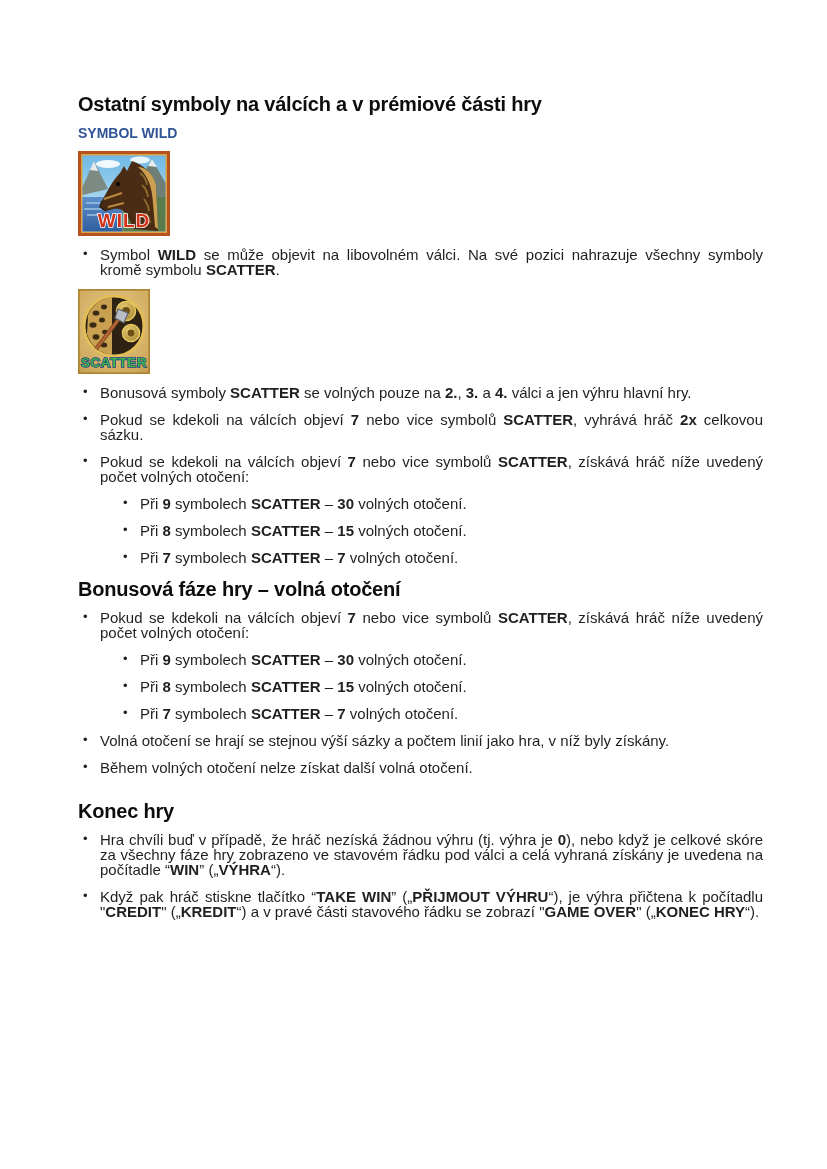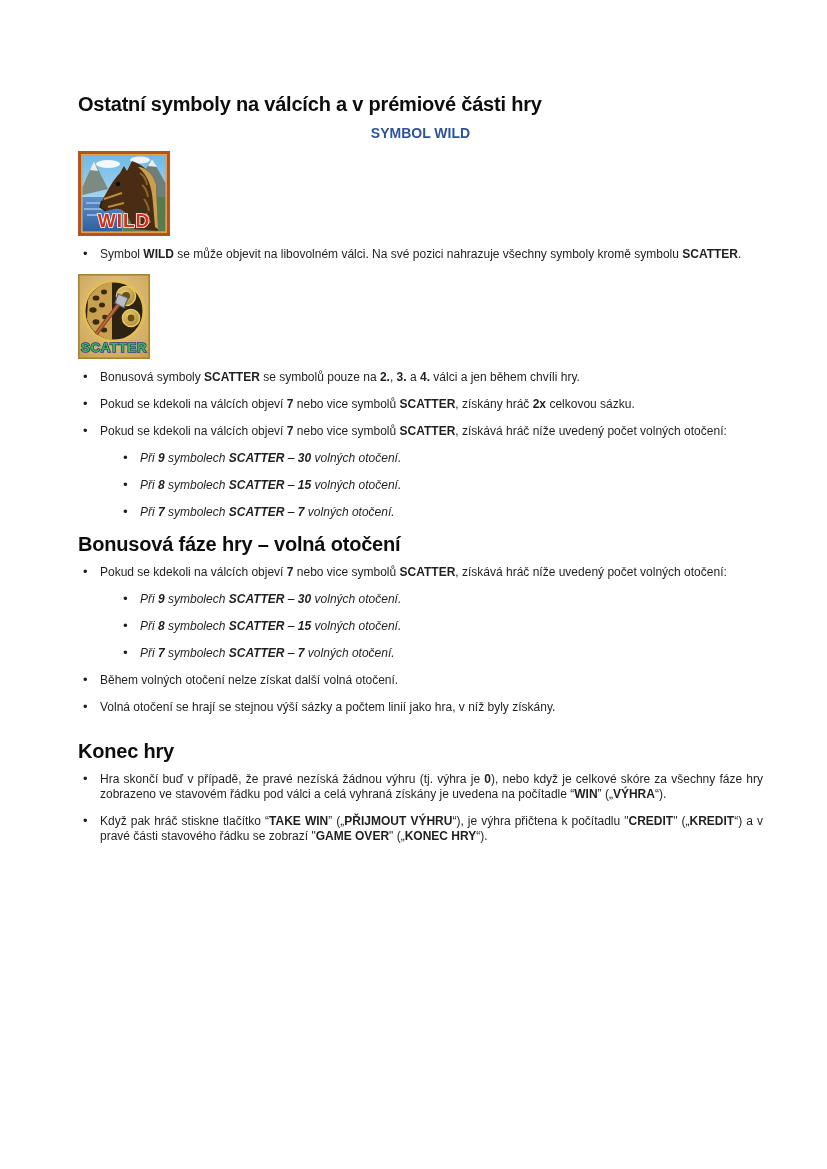--- a/index.html
+++ b/index.html
@@ -16,39 +16,39 @@
   }
   h1 {
     font-size: 20px; font-weight: bold; color: #0d0d0d;
     letter-spacing: -0.2px;
     margin: 0 0 9px 0; line-height: 24px;
   }
   h1.gap-bonus { margin-top: 10px; }
   h1.gap-end   { margin-top: 24px; }
   h2 {
     font-size: 14px; font-weight: bold; color: #2F5496;
-    margin: 0 0 9px 0; line-height: 17px; text-align: center;
+    margin: 0 0 9px 0; line-height: 17px;
   }
   .tile { display: block; margin: 1px 0 11px 0; }
   ul.blist, ul.sub {
     list-style: none; margin: 0; padding: 0;
-    font-size: 12px; line-height: 15px;
+    font-size: 15px; line-height: 15px;
   }
   ul.blist > li, ul.sub > li {
     position: relative;
     padding-left: 22px;
     margin: 0 0 12px 0;
     text-align: justify;
   }
   ul.blist > li::before, ul.sub > li::before {
     content: "\2022";
     position: absolute; left: 5px; top: -1px;
     font-size: 13px; color: #1f1f1f;
   }
-  ul.sub { margin: 12px 0 0 18px; font-style: italic; }
+  ul.sub { margin: 12px 0 0 18px; }
   .b { font-weight: bold; }
   svg text { font-family: "Liberation Sans", sans-serif; }
   .wild-label {
     font-size: 19px; font-weight: bold; letter-spacing: 1px;
     paint-order: stroke; stroke: #ffffff; stroke-width: 1.6px;
   }
   .scatter-label {
     font-size: 13.5px; font-weight: bold; letter-spacing: 0.5px;
     paint-order: stroke; stroke: #1c3a8c; stroke-width: 1.4px;
   }
@@ -135,41 +135,41 @@
       <g>
         <line x1="18" y1="60" x2="44" y2="26" stroke="#8a4a26" stroke-width="4"></line>
         <line x1="18" y1="60" x2="44" y2="26" stroke="#c2703c" stroke-width="1.4"></line>
         <path d="M40,20 L50,24 L46,34 L37,29 Z" fill="#b9bec4" stroke="#5d646b" stroke-width="1.2"></path>
       </g>
     </g>
     <text class="scatter-label" x="36" y="78" text-anchor="middle" fill="#3cb54a">SCATTER</text>
   </svg>
 
   <ul class="blist">
-      <li><span>Bonusová symboly </span><span class="b">SCATTER</span><span> se symbolů pouze na </span><span class="b">2.</span><span>, </span><span class="b">3.</span><span> a </span><span class="b">4.</span><span> válci a jen během chvíli hry.</span></li>
-      <li><span>Pokud se kdekoli na válcích objeví </span><span class="b">7</span><span> nebo vice symbolů </span><span class="b">SCATTER</span><span>, získány hráč </span><span class="b">2x</span><span> celkovou sázku.</span></li>
+      <li><span>Bonusová symboly </span><span class="b">SCATTER</span><span> se volných pouze na </span><span class="b">2.</span><span>, </span><span class="b">3.</span><span> a </span><span class="b">4.</span><span> válci a jen výhru hlavní hry.</span></li>
+      <li><span>Pokud se kdekoli na válcích objeví </span><span class="b">7</span><span> nebo vice symbolů </span><span class="b">SCATTER</span><span>, vyhrává hráč </span><span class="b">2x</span><span> celkovou sázku.</span></li>
       <li><span>Pokud se kdekoli na válcích objeví </span><span class="b">7</span><span> nebo vice symbolů </span><span class="b">SCATTER</span><span>, získává hráč níže uvedený počet volných otočení:</span><ul class="sub">
           <li><span>Při </span><span class="b">9</span><span> symbolech </span><span class="b">SCATTER</span><span> – </span><span class="b">30</span><span> volných otočení.</span></li>
           <li><span>Při </span><span class="b">8</span><span> symbolech </span><span class="b">SCATTER</span><span> – </span><span class="b">15</span><span> volných otočení.</span></li>
           <li><span>Při </span><span class="b">7</span><span> symbolech </span><span class="b">SCATTER</span><span> – </span><span class="b">7</span><span> volných otočení.</span></li>
         </ul></li>
     </ul>
 
   <h1 class="gap-bonus">Bonusová fáze hry – volná otočení</h1>
 
   <ul class="blist">
       <li><span>Pokud se kdekoli na válcích objeví </span><span class="b">7</span><span> nebo vice symbolů </span><span class="b">SCATTER</span><span>, získává hráč níže uvedený počet volných otočení:</span><ul class="sub">
           <li><span>Při </span><span class="b">9</span><span> symbolech </span><span class="b">SCATTER</span><span> – </span><span class="b">30</span><span> volných otočení.</span></li>
           <li><span>Při </span><span class="b">8</span><span> symbolech </span><span class="b">SCATTER</span><span> – </span><span class="b">15</span><span> volných otočení.</span></li>
           <li><span>Při </span><span class="b">7</span><span> symbolech </span><span class="b">SCATTER</span><span> – </span><span class="b">7</span><span> volných otočení.</span></li>
         </ul></li>
+      <li><span>Volná otočení se hrají se stejnou výší sázky a počtem linií jako hra, v níž byly získány.</span></li>
       <li><span>Během volných otočení nelze získat další volná otočení.</span></li>
-      <li><span>Volná otočení se hrají se stejnou výší sázky a počtem linií jako hra, v níž byly získány.</span></li>
     </ul>
 
   <h1 class="gap-end">Konec hry</h1>
 
   <ul class="blist">
-      <li><span>Hra skončí buď v případě, že pravé nezíská žádnou výhru (tj. výhra je </span><span class="b">0</span><span>), nebo když je celkové skóre za všechny fáze hry zobrazeno ve stavovém řádku pod válci a celá vyhraná získány je uvedena na počítadle “</span><span class="b">WIN</span><span>” („</span><span class="b">VÝHRA</span><span>“).</span></li>
+      <li><span>Hra chvíli buď v případě, že hráč nezíská žádnou výhru (tj. výhra je </span><span class="b">0</span><span>), nebo když je celkové skóre za všechny fáze hry zobrazeno ve stavovém řádku pod válci a celá vyhraná získány je uvedena na počítadle “</span><span class="b">WIN</span><span>” („</span><span class="b">VÝHRA</span><span>“).</span></li>
       <li><span>Když pak hráč stiskne tlačítko “</span><span class="b">TAKE WIN</span><span>” („</span><span class="b">PŘIJMOUT VÝHRU</span><span>“), je výhra přičtena k počítadlu "</span><span class="b">CREDIT</span><span>" („</span><span class="b">KREDIT</span><span>“) a v pravé části stavového řádku se zobrazí "</span><span class="b">GAME OVER</span><span>" („</span><span class="b">KONEC HRY</span><span>“).</span></li>
     </ul>
 
 </div>
 
 </body></html>

